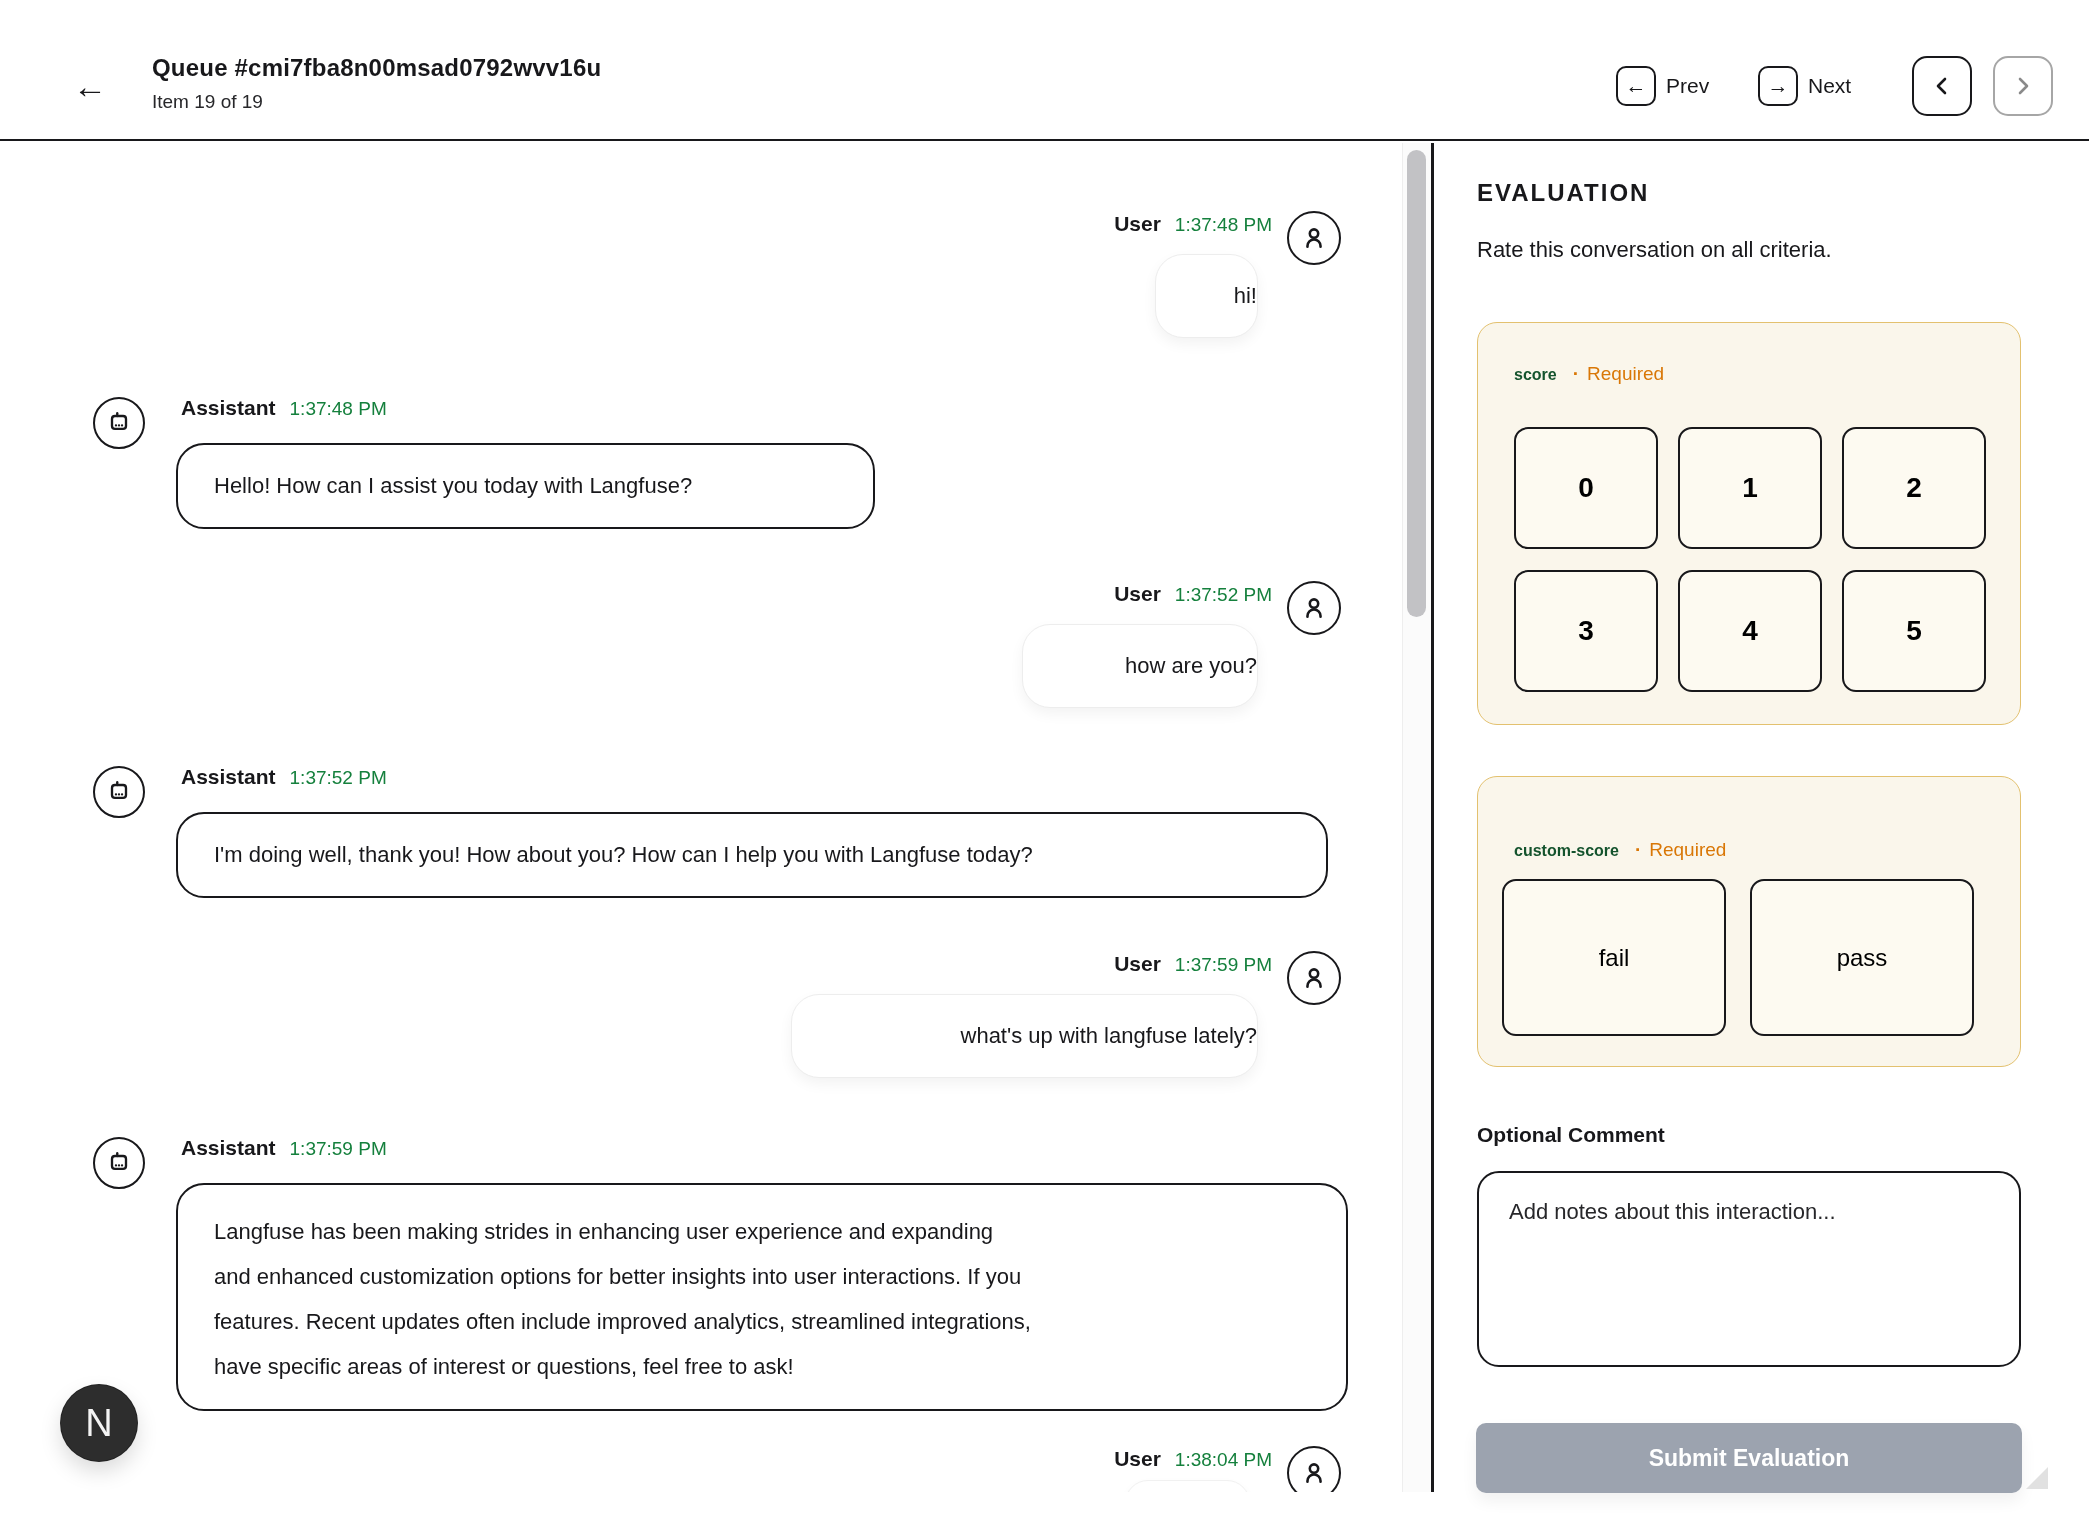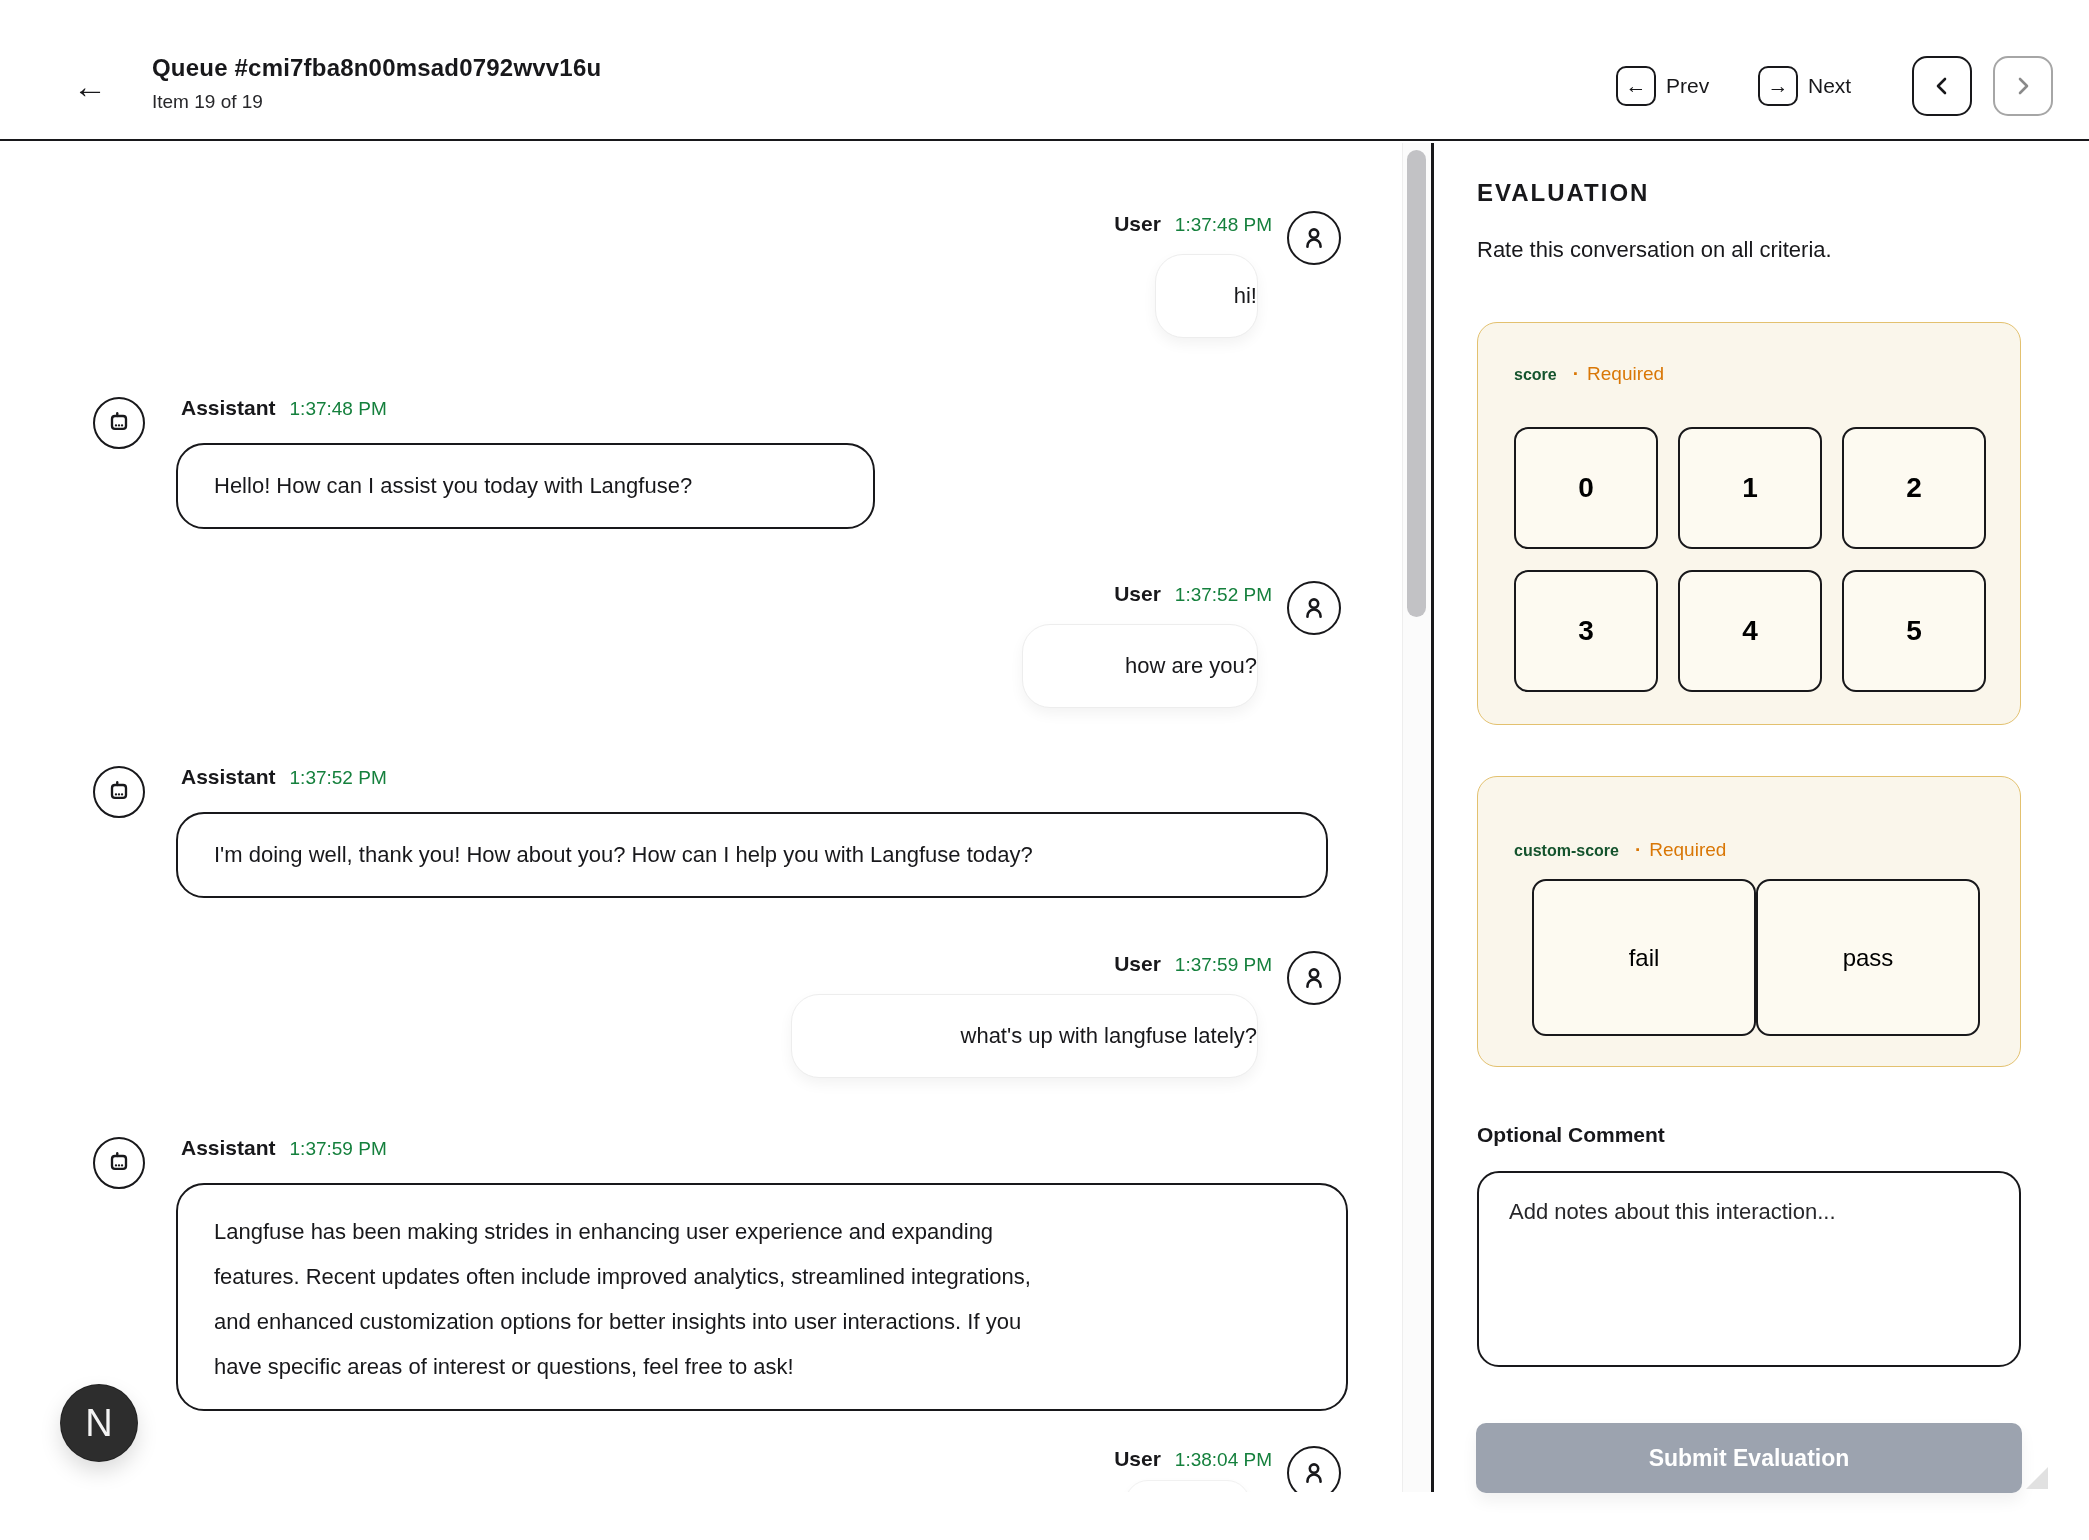--- a/index.html
+++ b/index.html
@@ -52,21 +52,21 @@
   .card.custom { top:633px; height:291px; }
   .crit-row { position:absolute; left:36px; display:flex; align-items:baseline; gap:16px; }
   .card.score .crit-row { top:40px; }
   .card.custom .crit-row { top:62px; }
   .crit-name { font-size:16px; font-weight:700; color:#14532d; }
   .required { font-size:19px; color:#d97706; }
   .required::before { content:"·"; font-weight:700; margin-right:8px; }
   .opt-grid { position:absolute; left:36px; top:104px; display:grid; grid-template-columns:repeat(3,144px); grid-auto-rows:122px; column-gap:20px; row-gap:21px; }
   .opt-btn { border:2.2px solid #18181b; border-radius:14px; background:#fdfaf1; display:flex; align-items:center; justify-content:center; box-sizing:border-box; cursor:pointer; }
   .opt-btn.num { font-size:28px; font-weight:700; }
-  .pf-row { position:absolute; left:54px; top:102px; display:flex; }
+  .pf-row { position:absolute; left:24px; top:102px; display:flex; gap:24px; }
   .opt-btn.pf { width:224px; height:157px; font-size:24px; font-weight:400; }
   .comment-label { position:absolute; left:42px; top:980px; font-size:21px; font-weight:700; }
   .comment-box { position:absolute; left:42px; top:1028px; width:544px; height:196px; border:2.5px solid #18181b; border-radius:22px; background:#fff; box-sizing:border-box; padding:26px 30px; font-family:"Liberation Sans",sans-serif; font-size:22px; color:#18181b; resize:none; outline:none; }
   .comment-box::placeholder { color:#27272a; opacity:1; }
   .submit-btn { position:absolute; left:41px; top:1280px; width:546px; height:70px; border:none; border-radius:10px; background:#9ca3af; color:#ffffff; font-family:"Liberation Sans",sans-serif; font-size:23px; font-weight:700; cursor:pointer; box-shadow:0 8px 16px rgba(0,0,0,.06); }
   
   .dev-badge { position:absolute; left:61px; top:1385px; width:76px; height:76px; border-radius:50%; background:#2d2d2d; display:flex; align-items:center; justify-content:center; color:#f4f4f4; font-size:38px; box-shadow:0 0 0 1px #222, 0 10px 22px rgba(0,0,0,.15); cursor:pointer; }
   .resize-grip { position:absolute; left:2026px; top:1467px; width:0; height:0; border-left:22px solid transparent; border-bottom:22px solid #d9d9d9; opacity:.8; }
 </style>
 </head>
@@ -202,22 +202,22 @@
             <rect x="6" y="6" width="12" height="11" rx="2.5"></rect>
             <path d="M9.4 14h.01M12 14h.01M14.6 14h.01"></path>
           </svg>
       </div>
       <div class="who meta-who">
         <span class="role">Assistant</span>
         <span class="time">1:37:59 PM</span>
       </div>
       <div class="bubble block" style="width:1172px; height:228px;">
         <span class="line">Langfuse has been making strides in enhancing user experience and expanding</span>
+        <span class="line">and enhanced customization options for better insights into user interactions. If you</span>
         <span class="line">features. Recent updates often include improved analytics, streamlined integrations,</span>
-        <span class="line">and enhanced customization options for better insights into user interactions. If you</span>
         <span class="line">have specific areas of interest or questions, feel free to ask!</span>
       </div>
     </div>
 
     <div class="msg msg-user" style="top:1303px;">
       <div class="meta">
         <div class="who">
           <span class="role">User</span>
           <span class="time">1:38:04 PM</span>
         </div>

